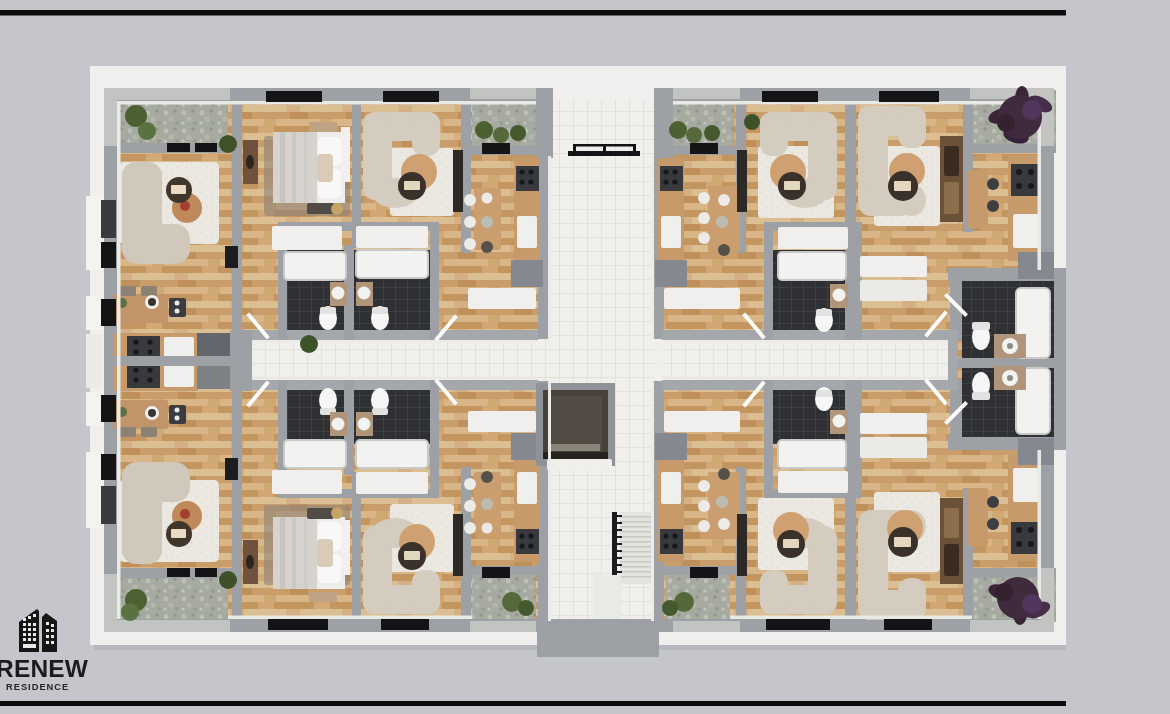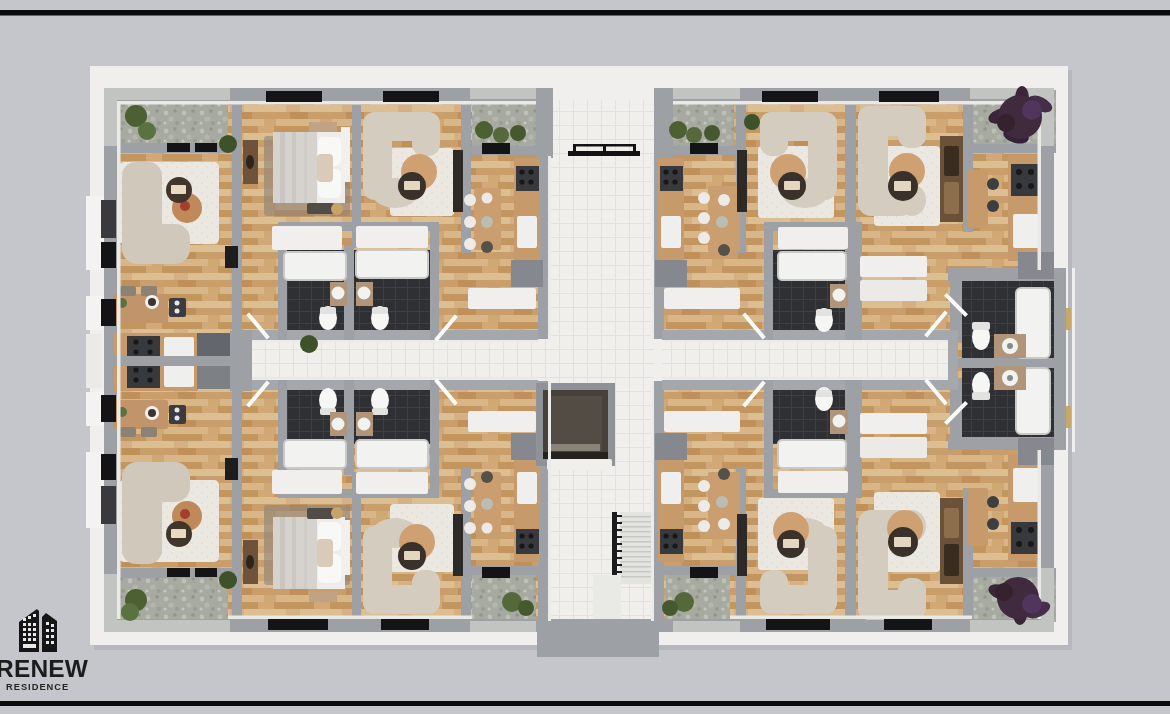--- a/index.html
+++ b/index.html
@@ -1,16 +1,16 @@
 <!DOCTYPE html>
 <html><head>
 <meta charset="utf-8">
 <style>
 html,body{margin:0;padding:0;background:#c4c6cb;font-family:"Liberation Sans",sans-serif;}
-#stage{position:relative;width:1170px;height:714px;overflow:hidden;}
+#stage{position:relative;width:1066px;height:714px;overflow:hidden;}
 </style>
 </head>
 <body>
 <div id="stage">
 <svg width="1170" height="714" viewBox="0 0 1170 714" xmlns="http://www.w3.org/2000/svg">
 <defs>
 <pattern id="wood" width="56" height="28" patternUnits="userSpaceOnUse">
   <rect width="56" height="28" fill="#cfa97b"></rect>
   <rect y="0" width="56" height="7" fill="#c99e6b"></rect>
   <rect y="7" width="56" height="7" fill="#d9b687"></rect>

